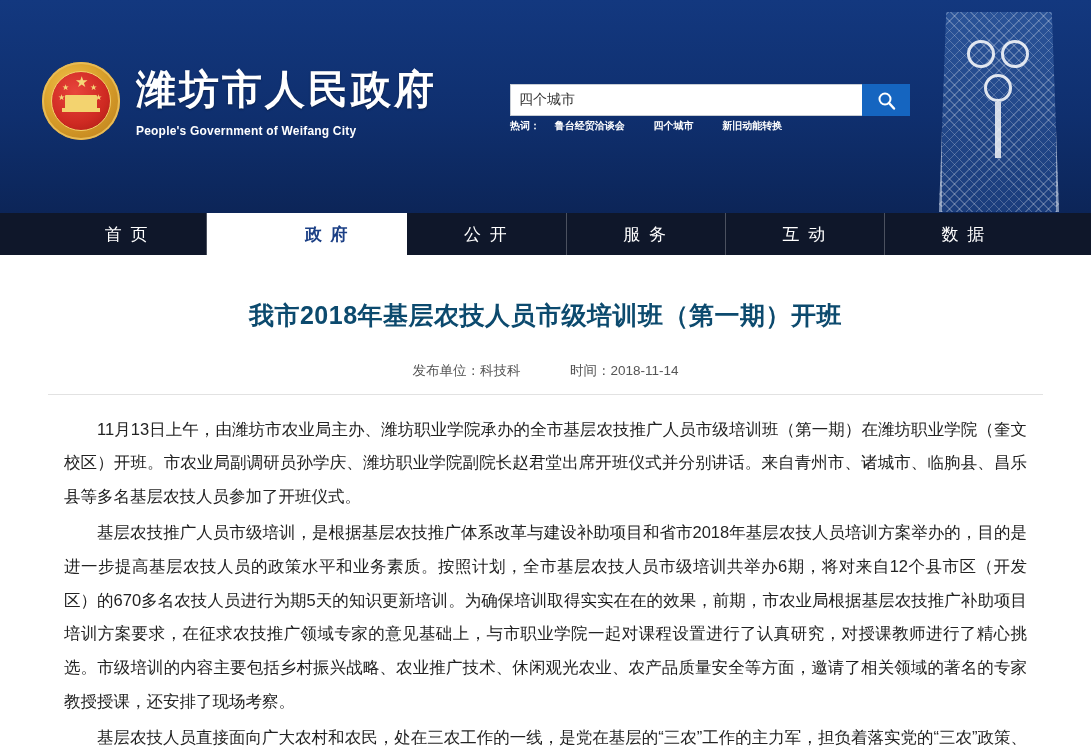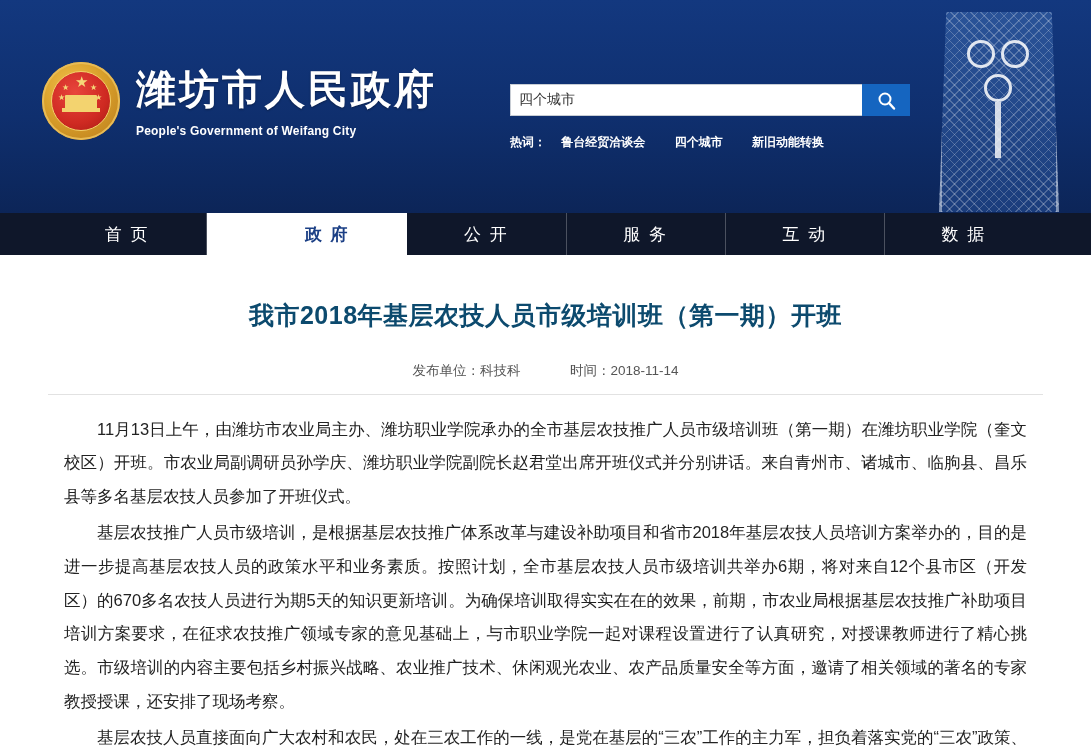--- a/index.html
+++ b/index.html
@@ -126,23 +126,23 @@
     border: 1px solid #1565c0;
     cursor: pointer;
     position: relative;
     padding: 0;
   }
   .search-btn svg { position: absolute; left: 14px; top: 6px; }
 
   .hotwords {
     position: absolute;
     left: 510px;
-    top: 134px;
-    color: #ffffff;
-    font-size: 12px;
+    top: 119px;
+    color: #ffffff;
+    font-size: 10px;
     white-space: nowrap;
   }
   .hotwords .hw-label { font-weight: bold; margin-right: 12px; }
   .hotwords a {
     color: #ffffff;
     text-decoration: none;
     margin-right: 26px;
     font-weight: bold;
   }
 

